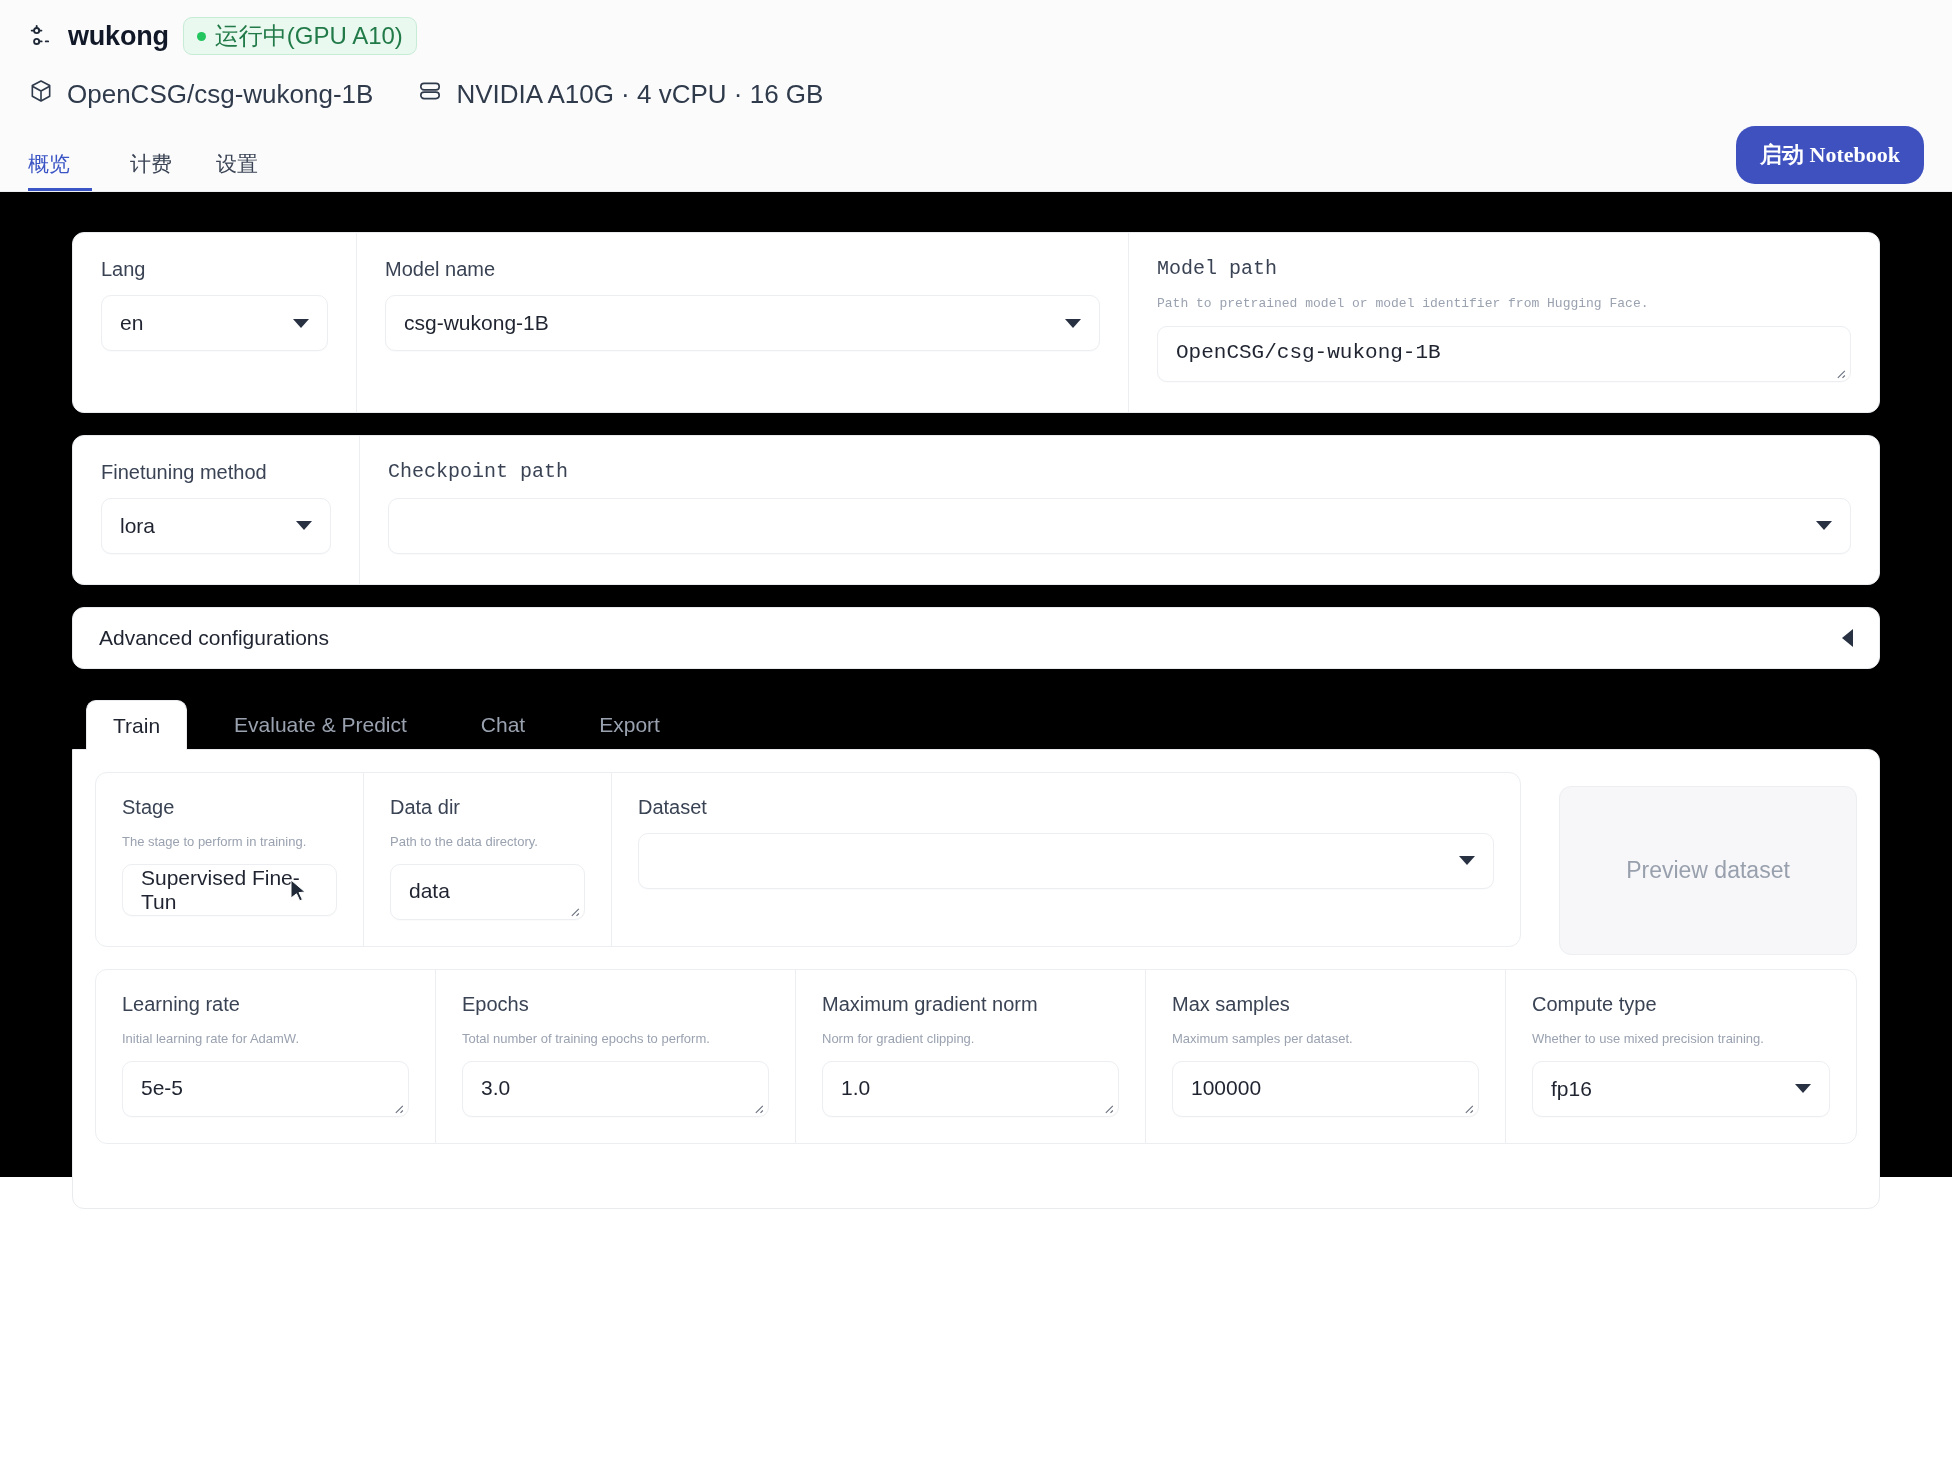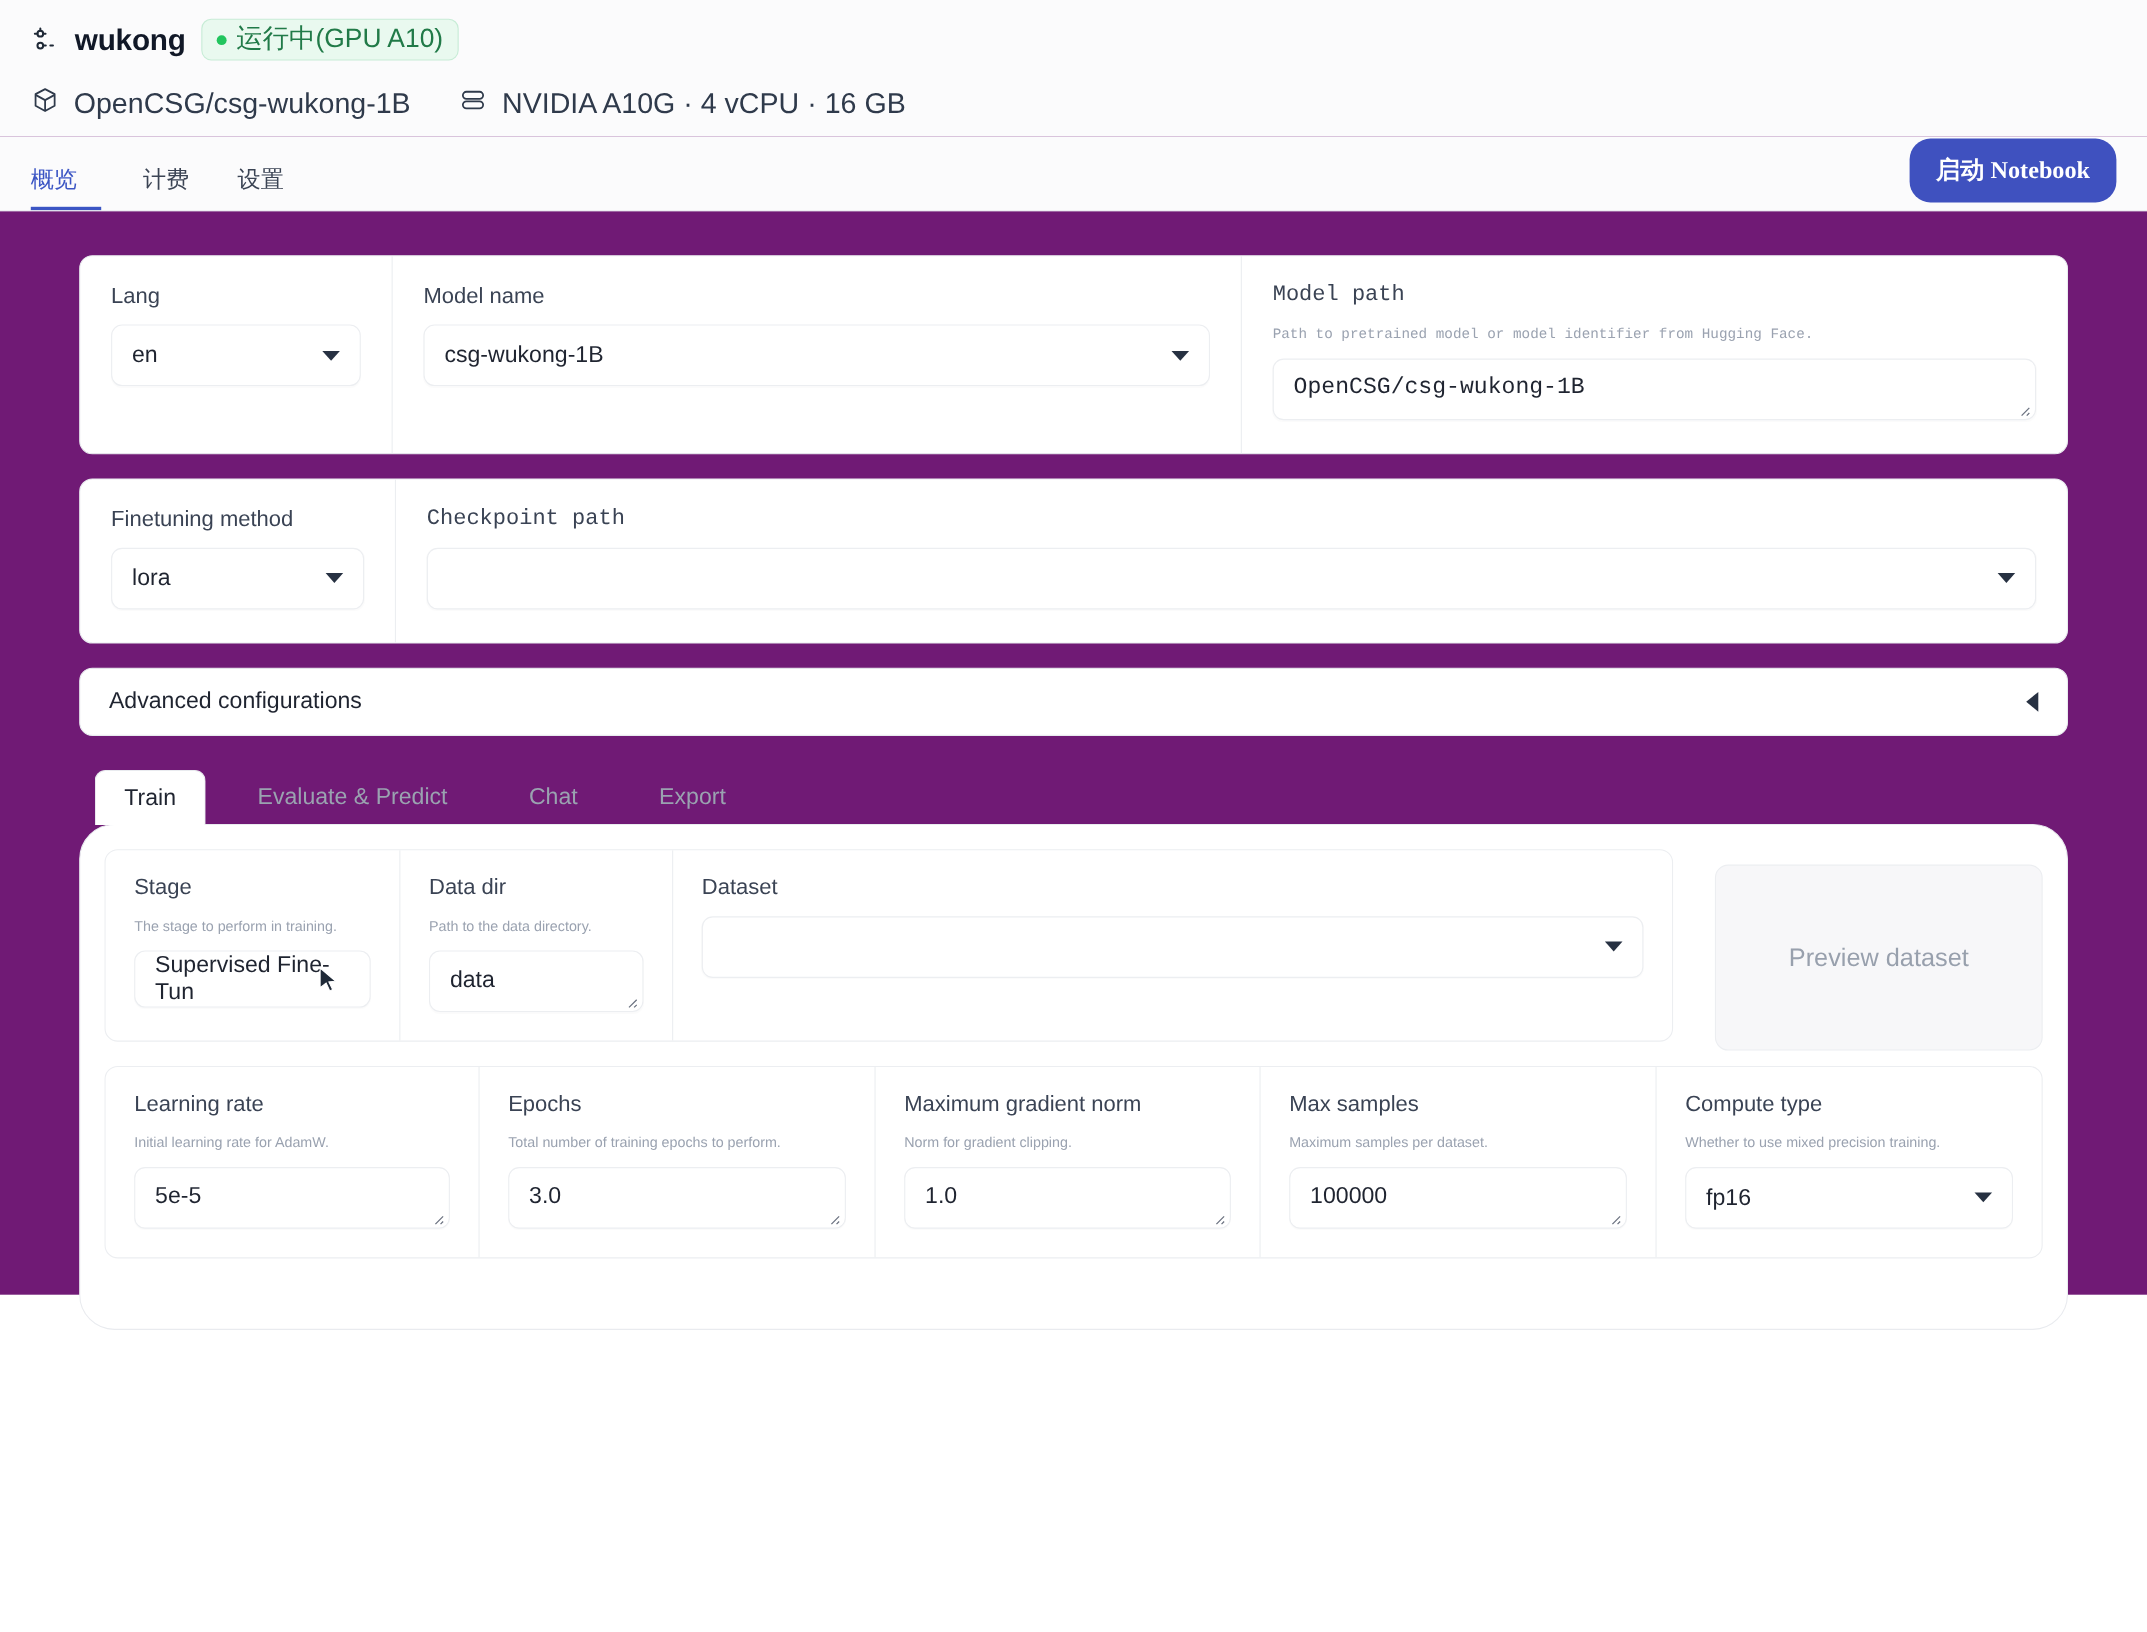--- a/index.html
+++ b/index.html
@@ -4,21 +4,21 @@
 <style>
   * { box-sizing: border-box; }
   html, body {
     margin: 0; padding: 0;
     width: 1952px; height: 1484px;
     background: #ffffff;
     font-family: "Liberation Sans", sans-serif;
     color: #1f2937;
     overflow: hidden;
   }
-  .page { position: relative; width: 1952px; height: 1177px; background:#701a75; }
+  .page { position: relative; width: 1952px; height: 1177px; background:#000000; }
 
   
   .topbar { padding: 14px 28px 0 28px; background:#fbfbfc; }
   .title-row { display:flex; align-items:center; gap: 14px; height: 44px; }
   .icon-nodes { width: 26px; height: 26px; color:#1f2937; flex: none; display:block; }
   .app-title { font-size: 27px; font-weight: 700; letter-spacing:-0.2px; color:#111827; }
   .status-pill {
     display:inline-flex; align-items:center; gap:9px;
     background:#e9f9ef; border:1px solid #c7ecd6; color:#217a48;
     border-radius: 9px; padding: 6px 13px; font-size: 24px; line-height:1;
@@ -105,21 +105,21 @@
   .sub-cell:last-child { border-right:none; }
 
   .preview-box {
     border:1px solid #eceef1; border-radius:12px; background:#f7f7f9;
     display:flex; align-items:center; justify-content:center;
     color:#98a0ad; font-size:23px; width: 298px; margin: 14px 0 14px 18px; min-height: 160px;
   }
   .stage-cursor { position:relative; }
   .cursor-arrow { position:absolute; left: 166px; top: 14px; pointer-events:none; }
 
-  .clip { overflow:hidden;border-radius:32px; }
+  .clip { overflow:hidden; }
 </style>
 </head>
 <body>
 
 <div class="page">
 
   <div class="topbar">
     <div class="title-row">
       <span>
         <svg class="icon-nodes" viewBox="0 0 24 24" fill="none" stroke="#1f2937" stroke-width="1.7" stroke-linecap="round">

